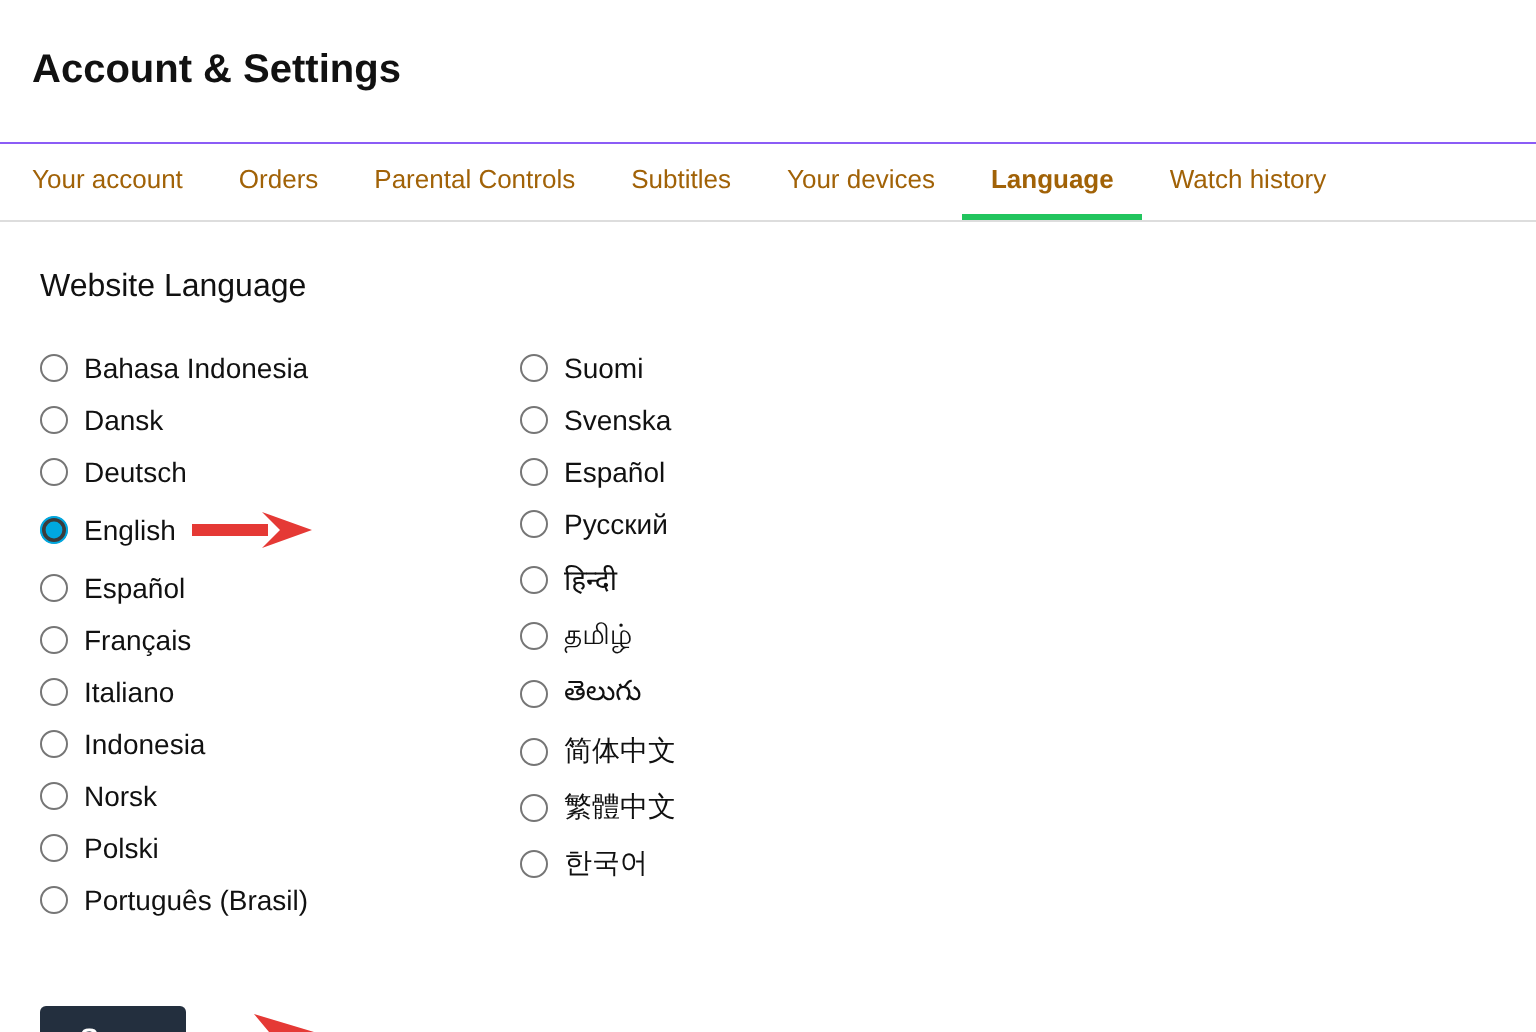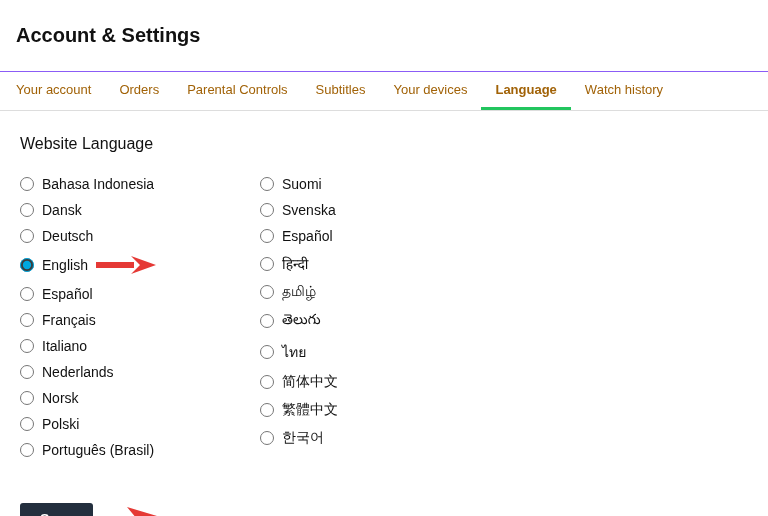--- a/index.html
+++ b/index.html
@@ -159,21 +159,21 @@
         <div class="language-option">
           <input type="radio" name="website-language" id="lang-francais" style="">
           <label for="lang-francais" class="language-label">Français</label>
         </div>
         <div class="language-option">
           <input type="radio" name="website-language" id="lang-italiano" style="">
           <label for="lang-italiano" class="language-label">Italiano</label>
         </div>
         <div class="language-option">
           <input type="radio" name="website-language" id="lang-nederlands" style="">
-          <label for="lang-nederlands" class="language-label">Nederlands</label>
+          <label for="lang-nederlands" class="language-label">Indonesia</label>
         </div>
         <div class="language-option">
           <input type="radio" name="website-language" id="lang-norsk" style="">
           <label for="lang-norsk" class="language-label">Norsk</label>
         </div>
         <div class="language-option">
           <input type="radio" name="website-language" id="lang-polski" style="">
           <label for="lang-polski" class="language-label">Polski</label>
         </div>
         <div class="language-option">
@@ -189,34 +189,34 @@
         </div>
         <div class="language-option">
           <input type="radio" name="website-language" id="lang-svenska" style="">
           <label for="lang-svenska" class="language-label">Svenska</label>
         </div>
         <div class="language-option">
           <input type="radio" name="website-language" id="lang-turkce" style="">
           <label for="lang-turkce" class="language-label">Español</label>
         </div>
         <div class="language-option">
+          <input type="radio" name="website-language" id="lang-russian" style="">
+          <label for="lang-russian" class="language-label">Русский</label>
+        </div>
+        <div class="language-option">
           <input type="radio" name="website-language" id="lang-hindi" style="">
           <label for="lang-hindi" class="language-label">हिन्दी</label>
         </div>
         <div class="language-option">
           <input type="radio" name="website-language" id="lang-tamil" style="">
           <label for="lang-tamil" class="language-label">தமிழ்</label>
         </div>
         <div class="language-option">
           <input type="radio" name="website-language" id="lang-telugu" style="">
           <label for="lang-telugu" class="language-label">తెలుగు</label>
-        </div>
-        <div class="language-option">
-          <input type="radio" name="website-language" id="lang-thai" style="">
-          <label for="lang-thai" class="language-label">ไทย</label>
         </div>
         <div class="language-option">
           <input type="radio" name="website-language" id="lang-simplified-chinese" style="">
           <label for="lang-simplified-chinese" class="language-label">简体中文</label>
         </div>
         <div class="language-option">
           <input type="radio" name="website-language" id="lang-traditional-chinese" style="">
           <label for="lang-traditional-chinese" class="language-label">繁體中文</label>
         </div>
         <div class="language-option">

